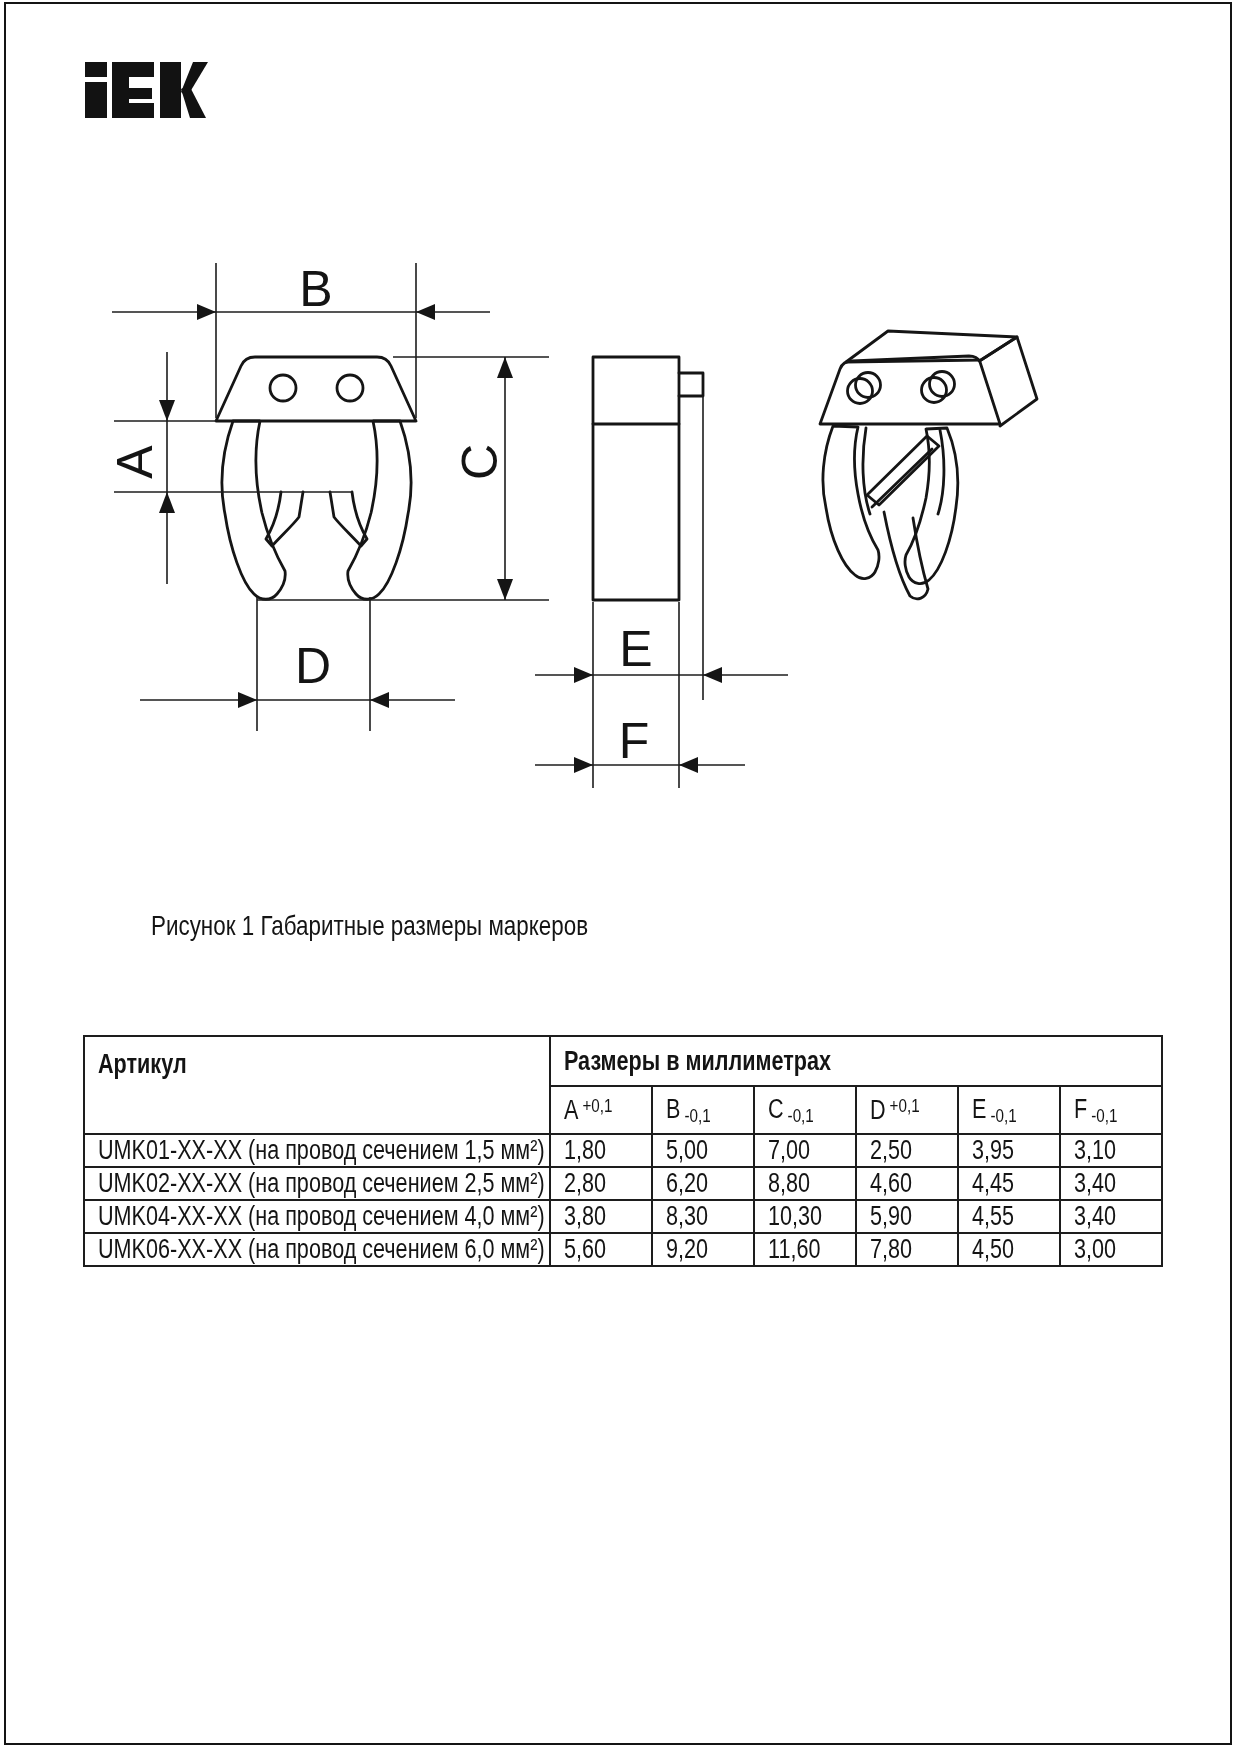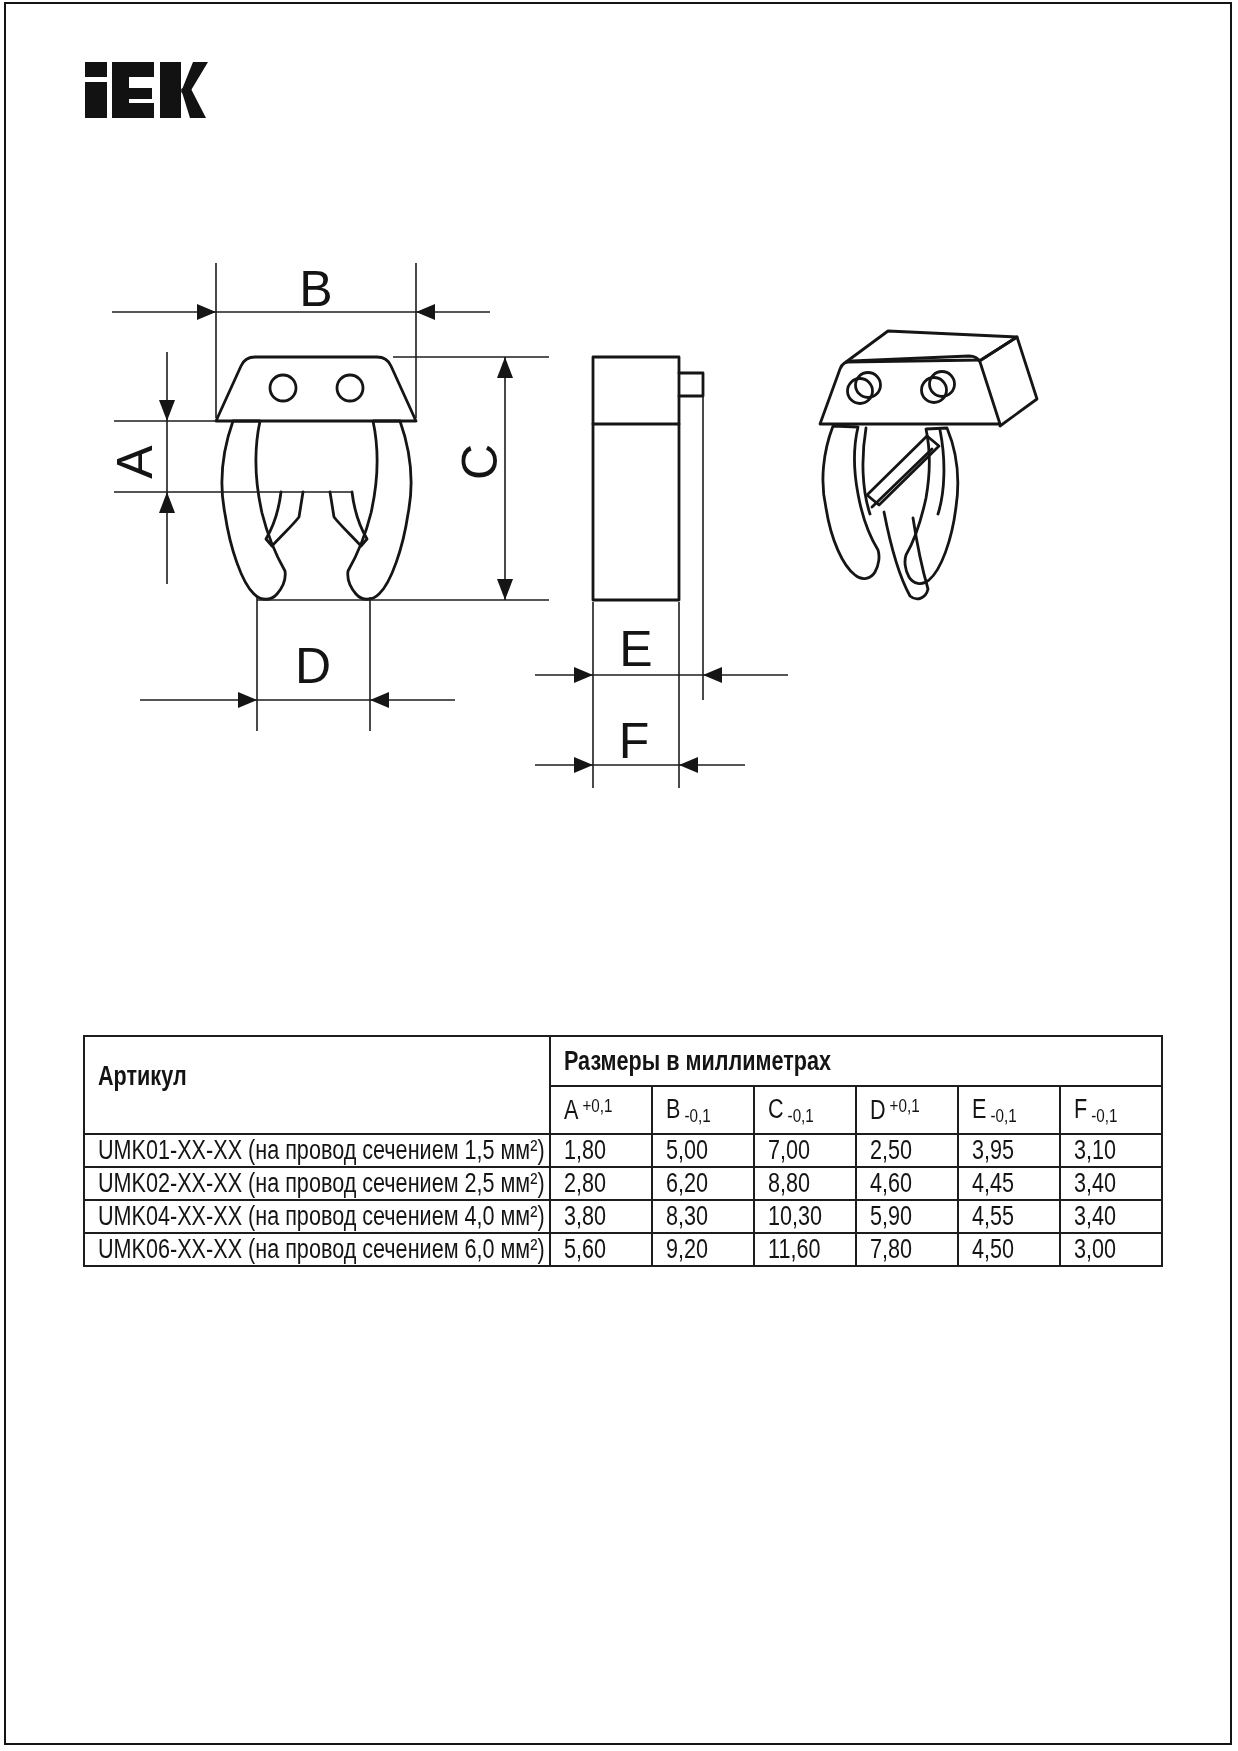--- a/index.html
+++ b/index.html
@@ -34,21 +34,21 @@
     border-collapse:collapse;table-layout:fixed;
     font-size:27px;color:#141414;
   }
   #dims-table td,#dims-table th{
     border:2px solid #1d1d1d;
     padding:0 0 0 13px;
     text-align:left;font-weight:normal;
     vertical-align:middle;
   }
   #dims-table .hdr{font-weight:bold;}
-  #dims-table td.article-hdr{vertical-align:top;padding-top:24px;}
+  #dims-table td.article-hdr{vertical-align:top;padding-top:12px;}
   .tol-up{font-size:19px;vertical-align:7px;margin-left:5px;}
   .tol-dn{font-size:19px;vertical-align:-4px;margin-left:5px;}
   tr.r1{height:50px;} tr.r2{height:48px;} tr.rd{height:33px;}
 </style>
 </head>
 <body>
 
 <div id="page">
   <div id="page-border"></div>
 
@@ -148,20 +148,23 @@
       <path class="part" d="M 833,426 C 823,452 820,482 826,508 C 831,540 843,566 855,575 C 862,581 871,579 875,572 C 879,565 880,556 878,550 C 870,537 862,516 858,494 C 853,468 854,444 858,427 Z"></path>
       <path class="part" d="M 947,428 C 957,452 960,480 956,507 C 952,540 941,570 929,580 C 922,586 913,584 909,577 C 905,570 904,561 906,555 C 913,543 921,521 926,498 C 931,470 930,448 926,429 Z"></path>
       <path class="part" d="M 866,428 C 861,458 862,490 870,514"></path>
       <path class="part" d="M 940,430 C 946,460 945,492 938,514"></path>
       <path class="part" d="M 867,495 L 927,436 L 939,446 L 879,505 Z"></path>
       <line class="part" x1="872" y1="507" x2="932" y2="449"></line>
       <path class="part" d="M 884,512 C 891,548 900,578 910,596 C 917,602 926,598 928,589 C 923,572 917,544 913,518"></path>
     </g>
   </svg>
 
+  <div id="figure-caption">
+    <span class="cond">Рисунок 1  Габаритные размеры маркеров</span>
+  </div>
 
   <table id="dims-table">
     <colgroup>
       <col style="width:43.2%">
       <col style="width:9.47%">
         <col style="width:9.47%">
         <col style="width:9.47%">
       <col style="width:9.47%">
         <col style="width:9.47%">
         <col style="width:9.45%">

